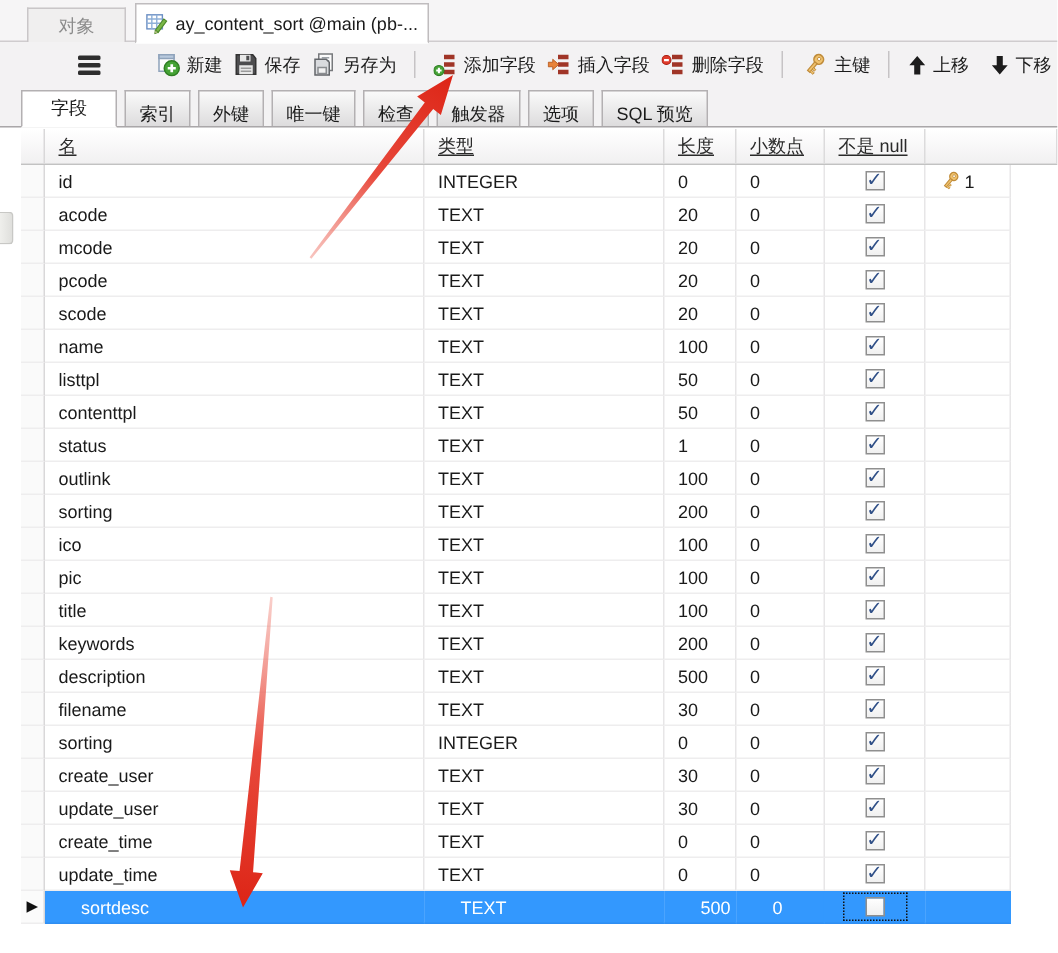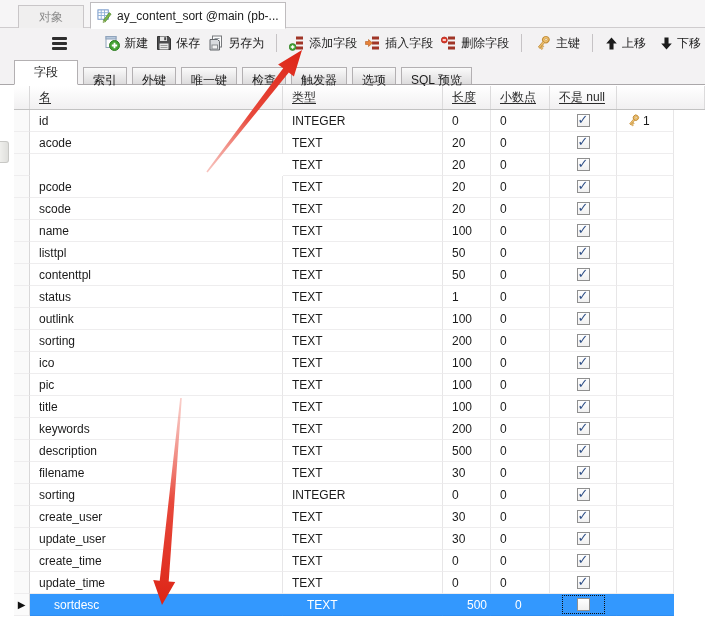--- a/index.html
+++ b/index.html
@@ -28,21 +28,21 @@
     justify-content:space-between; margin-left:28px; }
   .hamburger i { display:block; height:3px; background:#2e2e2e; border-radius:1px; }
   .ic { width:16px; height:16px; flex:0 0 auto; }
 
   
   .viewtabs { position:absolute; left:0; top:58px; width:705px; height:27px;
     background:#f3f2f3; border-bottom:1px solid #aaa7a9; display:flex;
     align-items:flex-end; padding-left:14px; }
   .vtab { font-size:12px; color:#1b1b1b; padding:11px 9px 3px 9px; margin-right:5px;
     background:linear-gradient(#fafafa,#dddcdd); border:1px solid #b3b0b2;
-    border-bottom:none; height:17px; display:flex; align-items:center; }
+    border-bottom:none; height:24px; display:flex; align-items:center; }
   .vtab.active { background:#fff; height:25px; margin-bottom:-1px; z-index:2;
     border:1px solid #b3b0b2; border-bottom:1px solid #fff; padding:3px 19px; }
 
   
   .grid { position:absolute; left:0; top:86px; width:705px; height:549px; background:#fff; }
   .ghead { position:absolute; left:14px; top:0; width:691px; height:24px;
     background:linear-gradient(#ffffff,#f1f0f1); border-bottom:1px solid #c2c2c2; }
   .ghead .hcell { position:absolute; top:0; height:23px; display:flex; align-items:center;
     padding-left:9px; font-size:12px; color:#2a2a2a; border-right:1px solid #dcdbdc;
     text-decoration:underline; text-underline-offset:2px; }
@@ -265,20 +265,21 @@
     </div>
     <div class="cell c-key">
 
       <span class="key-num"></span>
     </div>
   </div>
         <div class="grid-row">
     <div class="cell c-sel">
       
     </div>
+    <div class="cell c-name">mcode</div>
     <div class="cell c-type">TEXT</div>
     <div class="cell c-len">20</div>
     <div class="cell c-dec">0</div>
     <div class="cell c-null">
       <span class="cb-wrap">
               <span class="checkbox checked"></span>
             </span>
     </div>
     <div class="cell c-key">
 

